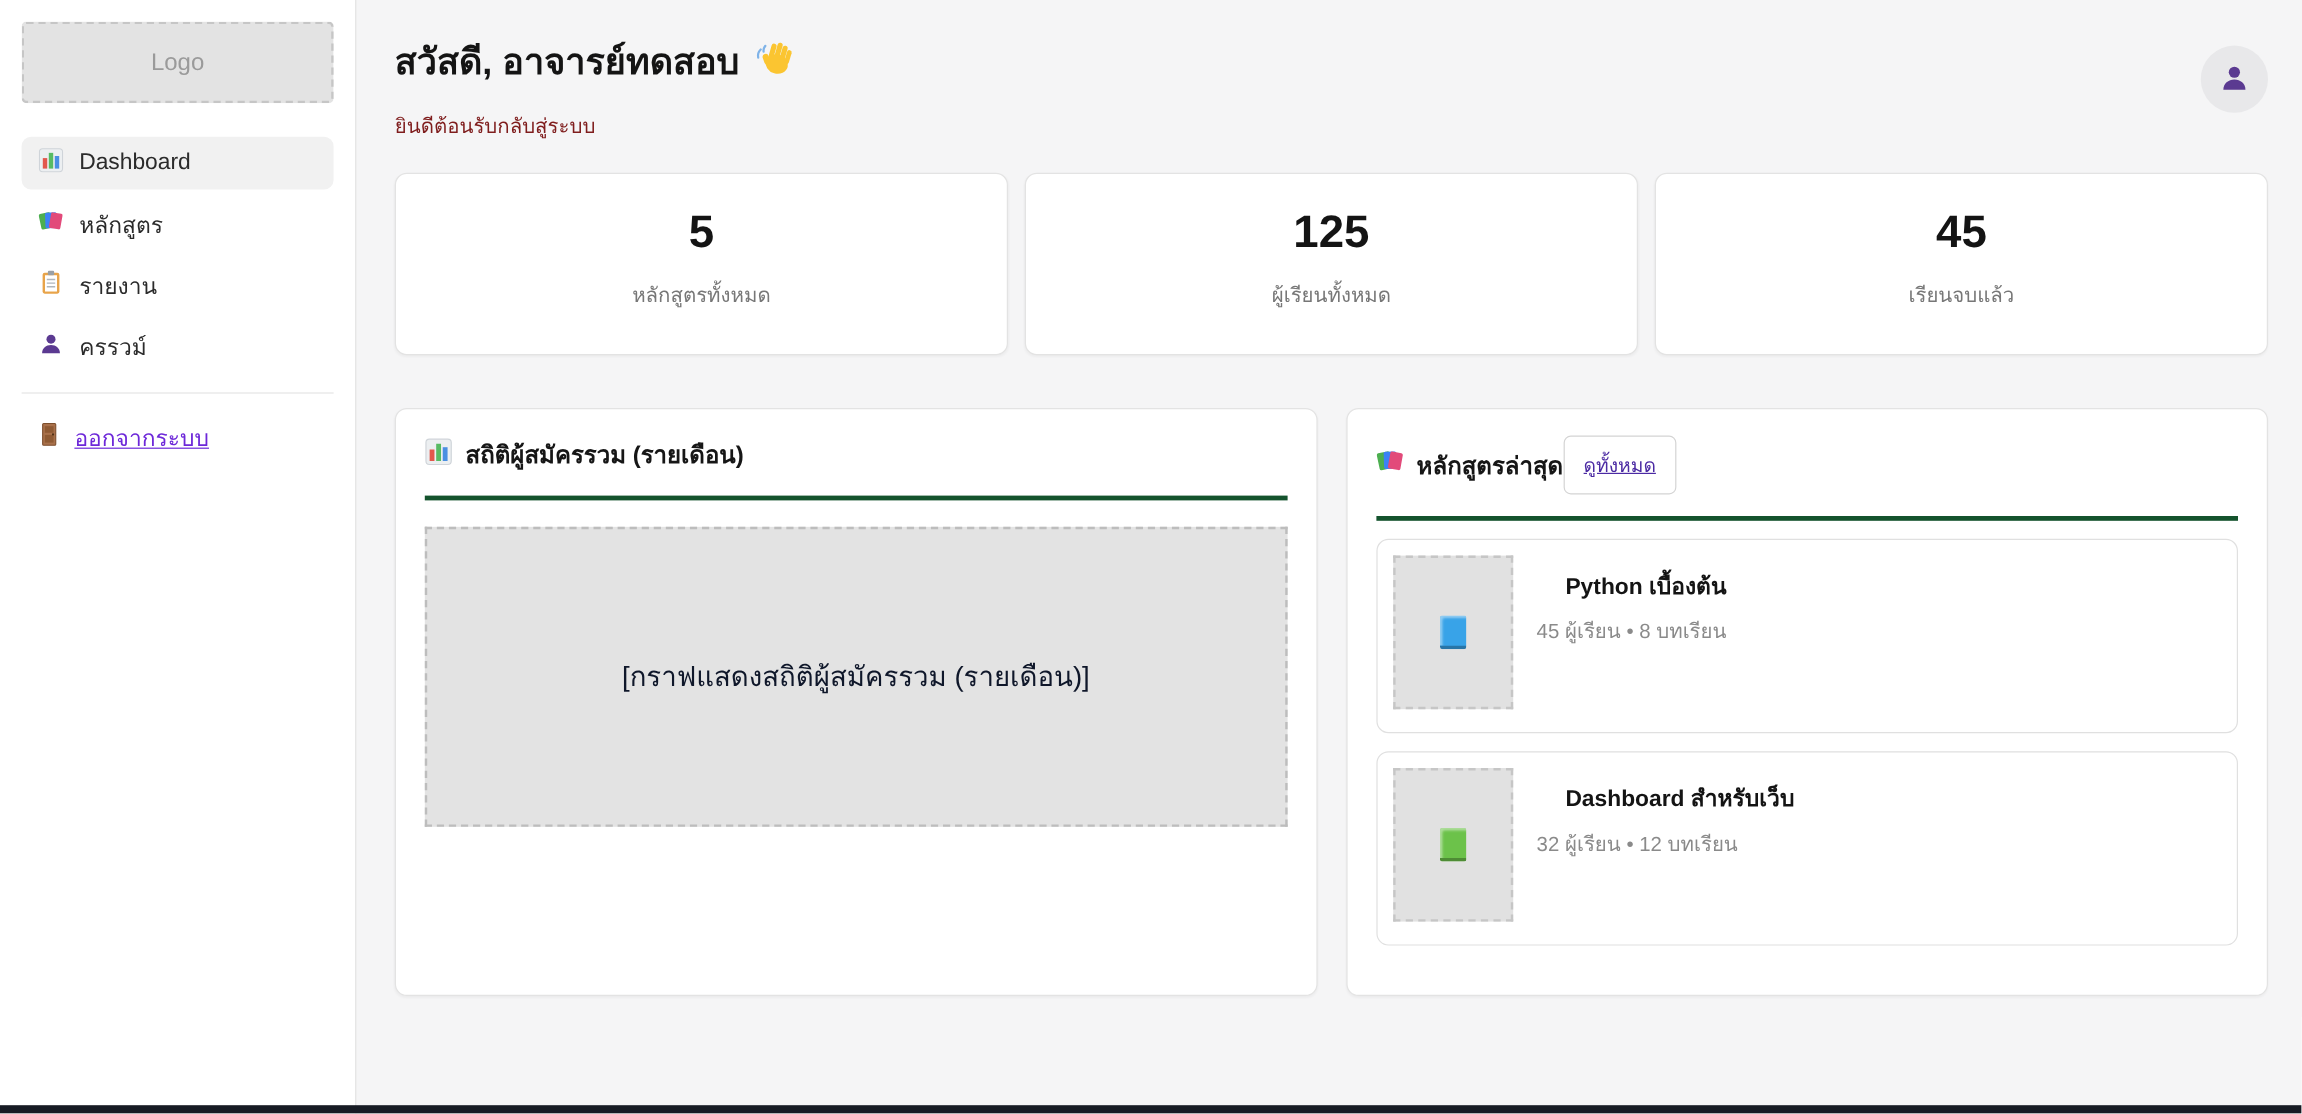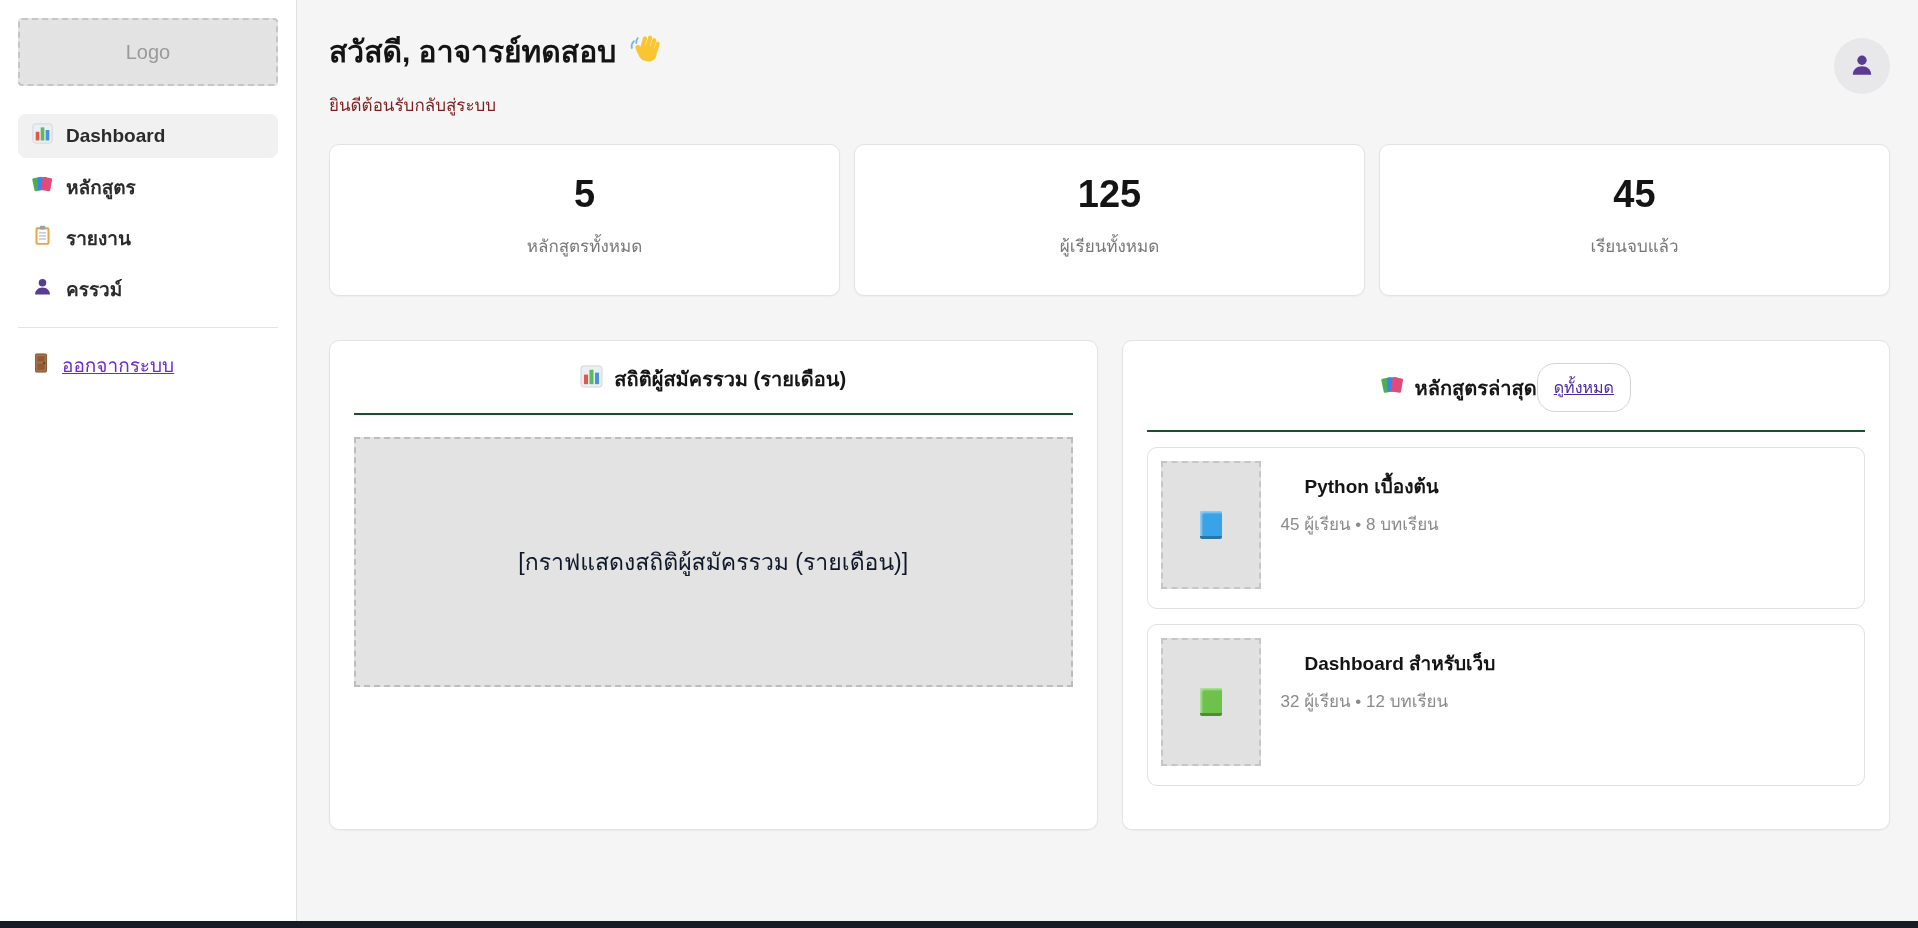--- a/index.html
+++ b/index.html
@@ -6,21 +6,21 @@
   body { font-family:"Liberation Sans","DejaVu Sans",sans-serif; }
   .page { width:1918px; height:928px; position:relative; overflow:hidden;
           display:flex; background:#f5f5f6; }
 
   
   .sidebar { width:297px; height:100%; background:#ffffff;
              border-right:1px solid #e0e0e0; padding:18px; flex:0 0 297px; }
   .logo-box { height:68px; background:#e3e3e3; border:2px dashed #c6c6c6;
               border-radius:4px; display:flex; align-items:center; justify-content:center;
               color:#9a9a9a; font-size:20px; }
-  .nav { margin-top:28px; display:flex; flex-direction:column; gap:7px;font-weight:bold; }
+  .nav { margin-top:28px; display:flex; flex-direction:column; gap:7px; }
   .nav-item { display:flex; align-items:center; gap:13px; height:44px;
               padding:0 14px; border-radius:8px; font-size:19px; color:#2b2b2b;
               text-decoration:none; cursor:pointer; }
   .nav-item.active { background:#f1f1f1; }
   .nav-item svg { flex:0 0 auto; }
   .sidebar-divider { border:none; border-top:1px solid #e4e4e4; margin:16px 0 0 0; }
   .logout { display:inline-flex; align-items:center; gap:12px; margin:22px 0 0 14px;
             font-size:19px; color:#6d28d9; text-decoration:underline; cursor:pointer; }
 
   
@@ -36,25 +36,25 @@
   .stats-row { margin-top:26px; display:grid; grid-template-columns:repeat(3,1fr); gap:14px; }
   .stat-card { background:#fff; border:1px solid #e3e3e3; border-radius:10px;
                height:152px; text-align:center; padding-top:28px;
                box-shadow:0 1px 2px rgba(0,0,0,.04); }
   .stat-value { font-size:38px; font-weight:700; color:#141414; }
   .stat-label { margin-top:16px; font-size:17px; color:#777; }
 
   .panels-row { margin-top:44px; display:grid; grid-template-columns:1fr 1fr; gap:24px; }
   .panel { background:#fff; border:1px solid #e3e3e3; border-radius:10px;
            height:490px; padding:0 24px; box-shadow:0 1px 2px rgba(0,0,0,.04); }
-  .panel-header { display:flex; align-items:center; justify-content:center;
-                  padding:22px 0 18px 0; border-bottom:2px solid #14532d; }
+  .panel-header { display:flex; align-items:center; justify-content:flex-start;
+                  padding:22px 0 18px 0; border-bottom:4px solid #14532d; }
   .panel-title { display:flex; align-items:center; gap:11px;
                  font-size:20px; font-weight:700; color:#161616; }
-  .view-all-btn { background:#fff; border:1px solid #d4d4d4; border-radius:18px;
+  .view-all-btn { background:#fff; border:1px solid #d4d4d4; border-radius:6px;
                   padding:11px 16px; font-size:16px; color:#4b2aa3;
                   text-decoration:underline; cursor:pointer; }
 
   .chart-placeholder { margin-top:22px; height:250px; background:#e3e3e3;
                        border:2px dashed #bdbdbd; display:flex; align-items:center;
                        justify-content:center; font-size:23px; color:#0f172a; }
 
   .course-card { margin-top:15px; border:1px solid #e0e0e0; border-radius:10px;
                  min-height:162px; padding:13px; display:flex; gap:20px; cursor:pointer; }
   .course-thumb { width:100px; height:128px; background:#e1e1e1;

